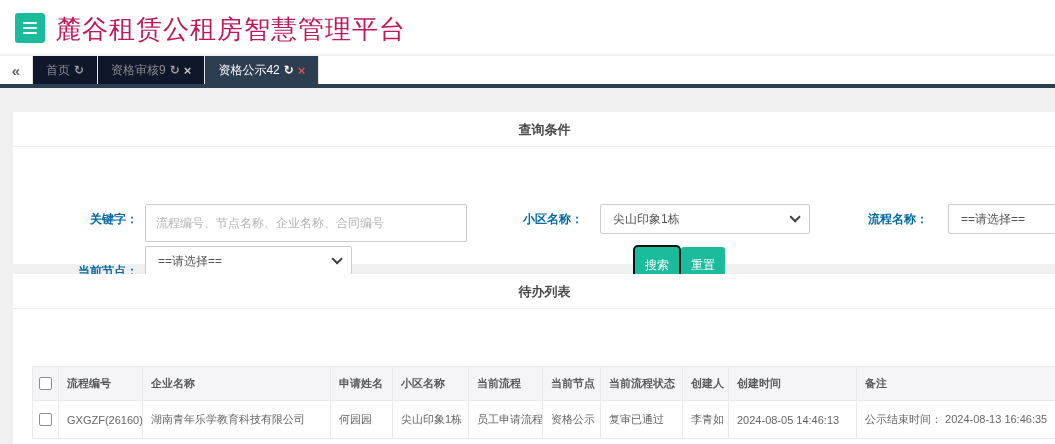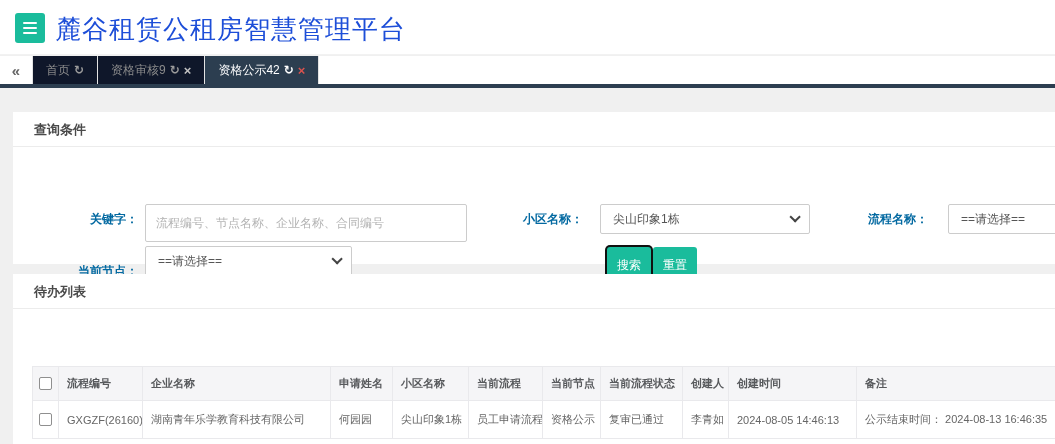--- a/index.html
+++ b/index.html
@@ -17,21 +17,21 @@
   }
   .logo {
     position:absolute; left:15px; top:13px; width:30px; height:30px;
     background:var(--accent,#1abc9c); border-radius:3px; cursor:pointer;
     display:flex; align-items:center; justify-content:center;
   }
   .hamburger { display:flex; flex-direction:column; gap:3px; }
   .hamburger i { display:block; width:14px; height:2px; background:#fff; border-radius:1px; }
   .app-title {
     position:absolute; left:55px; top:12px; font-size:26px; font-weight:400;
-    color:#1d4ed8; letter-spacing:1px; white-space:nowrap;
+    color:#be185d; letter-spacing:1px; white-space:nowrap;
   }
 
   
   .tabstrip {
     position:absolute; left:0; top:56px; width:100%; height:32px;
     background:#fff; border-bottom:4px solid var(--tab-active-bg,#2c3e50);
     display:flex; align-items:stretch;
   }
   .collapse-btn {
     width:33px; display:flex; align-items:center; justify-content:center;
@@ -48,21 +48,21 @@
   .tab.active { background:var(--tab-active-bg,#2c3e50); color:#fff; }
   .tab.active .refresh { color:#fff; }
   .tab.active .close { color:var(--close-red,#d9534f); }
 
   
   .panel { position:absolute; left:13px; right:0; background:#fff; }
   .panel-query { top:112px; height:152px; }
   .panel-todo  { top:274px; height:200px; }
   .panel-title {
     height:35px; line-height:35px; padding-left:21px; font-size:13px;
-    font-weight:bold; color:#4a4a4a; border-bottom:1px solid #ececec;
+    font-weight:bold; color:#4a4a4a; border-bottom:1px solid #ececec;text-align:center;
   }
 
   
   .form { position:absolute; left:0; top:35px; right:0; bottom:0; }
   .f-label {
     position:absolute; width:125px; text-align:right; font-size:12px;
     font-weight:bold; color:#0369a1; white-space:nowrap;
   }
   .lbl-keyword   { left:0;   top:64px; }
   .lbl-community { left:430px; width:140px; top:64px; }
@@ -86,21 +86,21 @@
   .sel-node      { left:132px; top:99px; width:207px; }
   .sel-val { flex:1; white-space:nowrap; overflow:hidden; }
   .chev {
     width:8px; height:8px; border-right:2px solid #444; border-bottom:2px solid #444;
     transform:rotate(45deg) translateY(-3px); flex:none;
   }
 
   .btn {
     position:absolute; top:100px; height:36px; padding:0 10px; border:none;
     background:var(--accent,#1abc9c); color:#fff; font-size:12px;
-    border-radius:3px; cursor:pointer; font-family:inherit;
+    border-radius:3px; cursor:pointer; font-family:inherit;margin-left:28px;
   }
   .btn-search { left:594px; box-shadow:0 0 0 2px #101010; }
   .btn-reset  { left:640px; }
 
   
   .table-wrap { position:absolute; left:19px; top:92px; width:1060px; }
   table { border-collapse:collapse; table-layout:fixed; width:100%; }
   thead tr { background:#f5f5f7; height:34px; }
   tbody tr { background:#fff; height:38px; }
   th, td {

